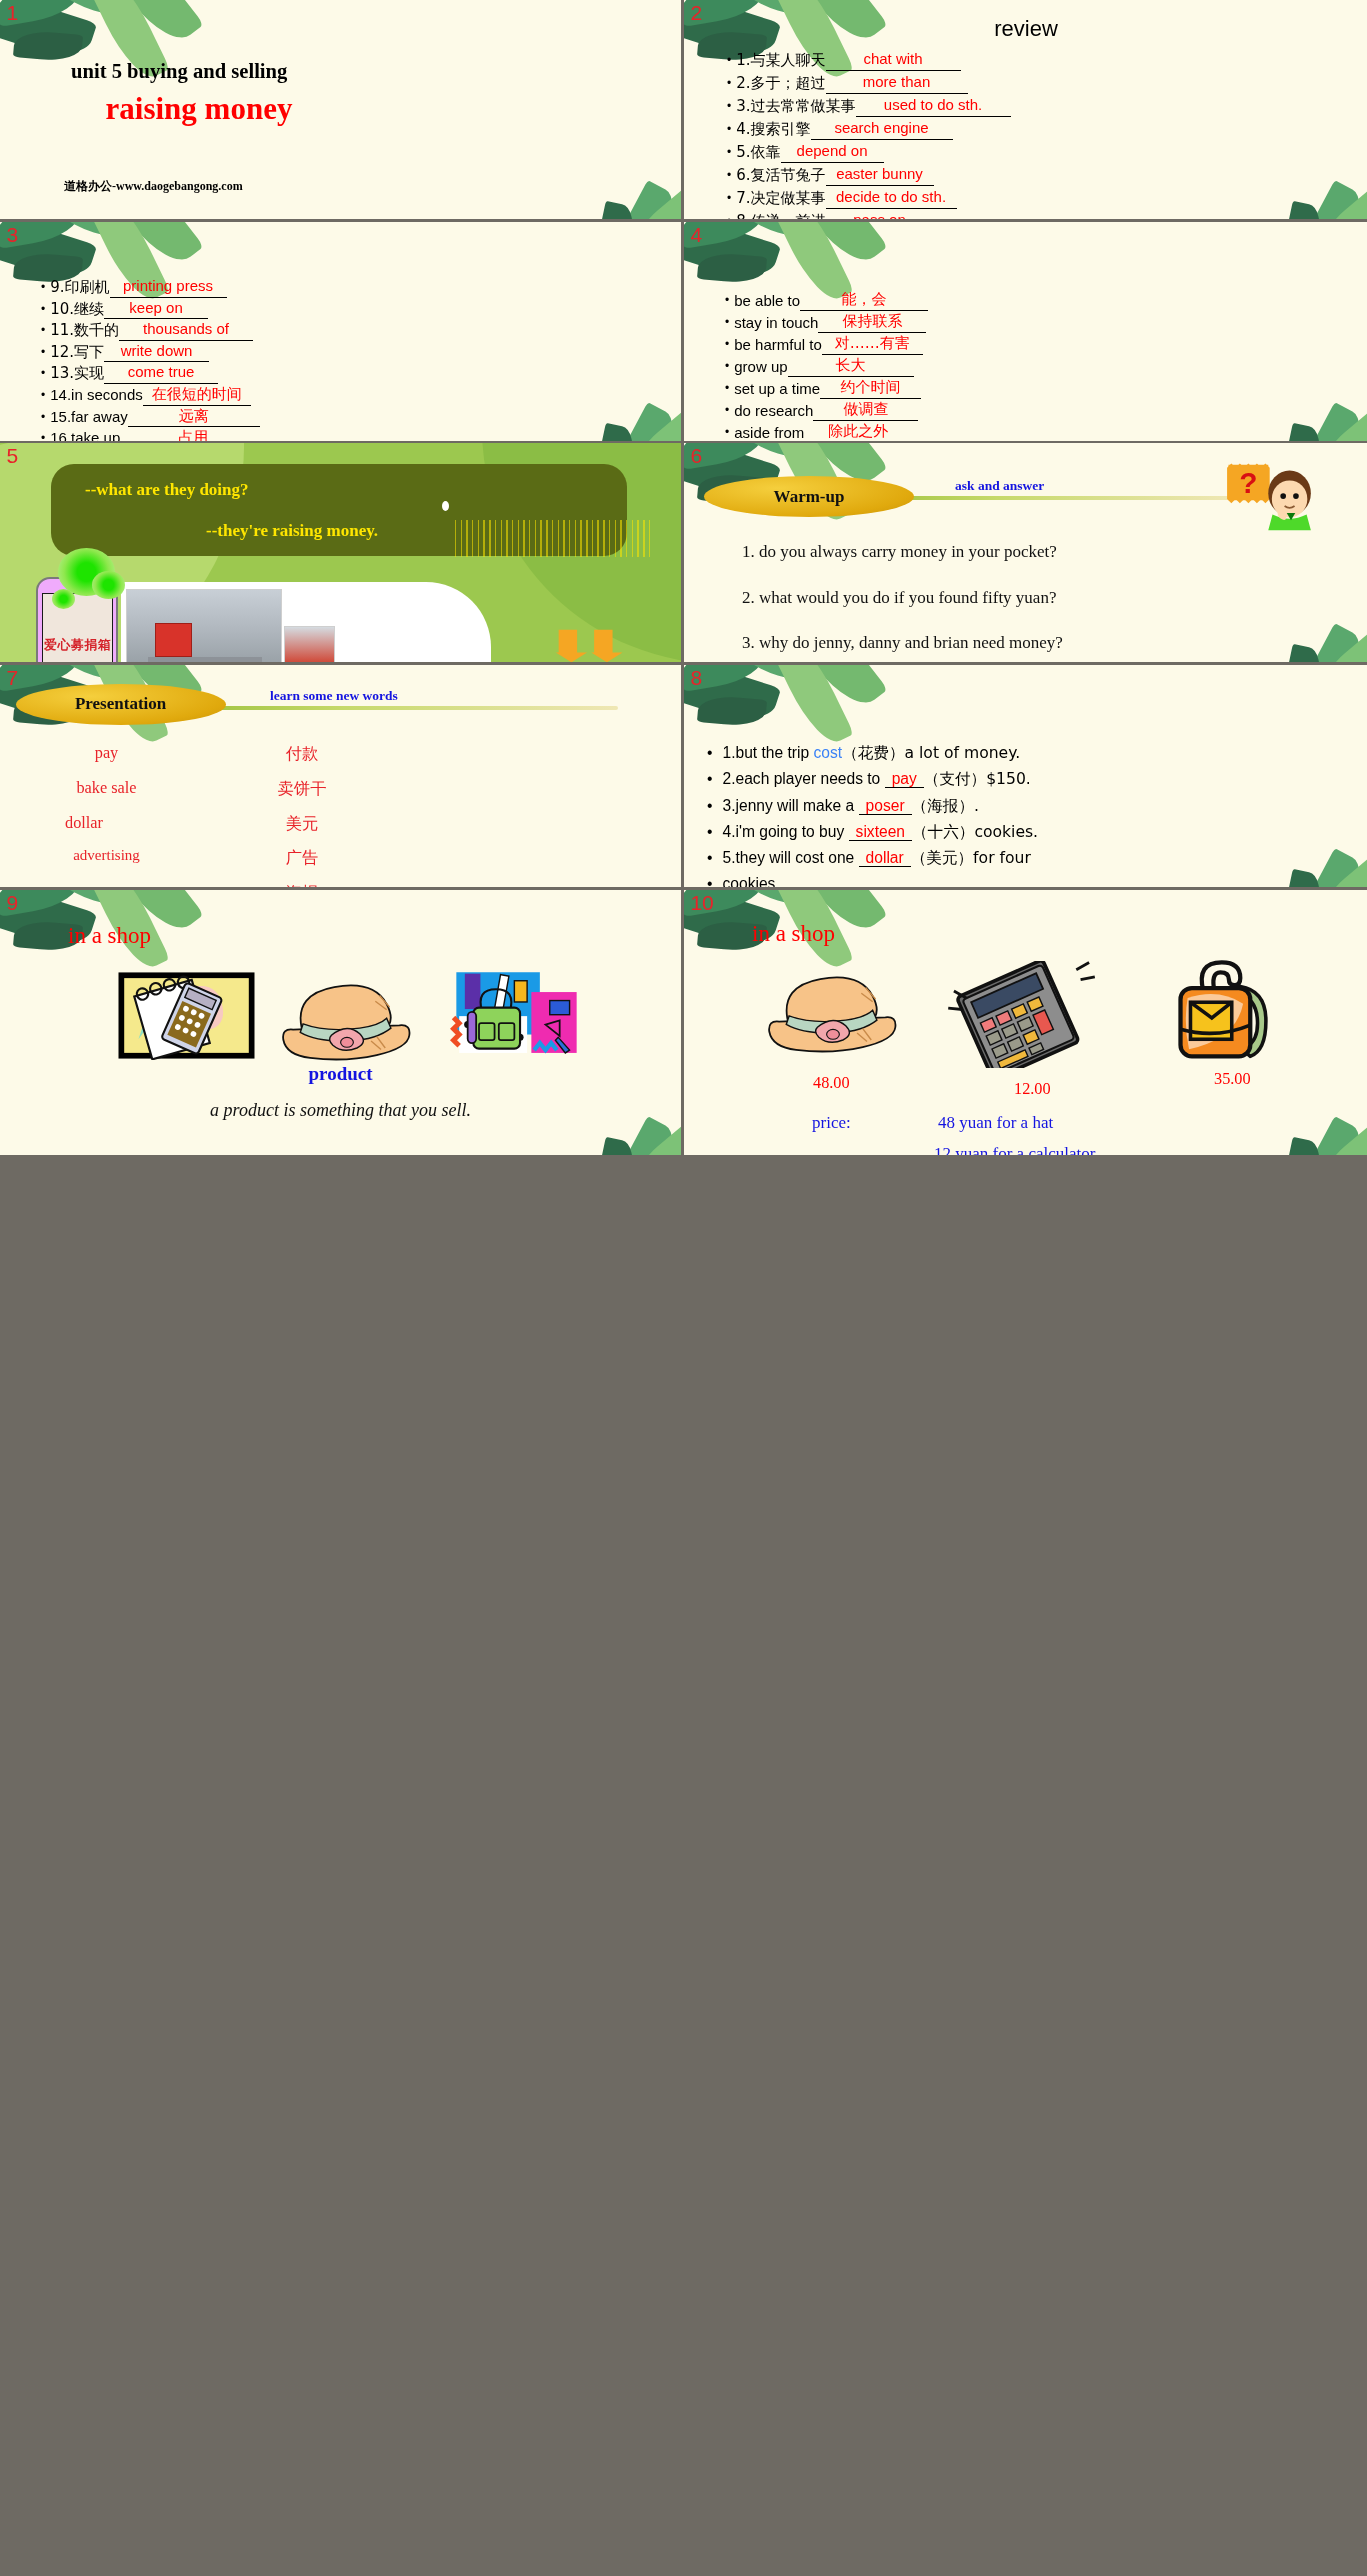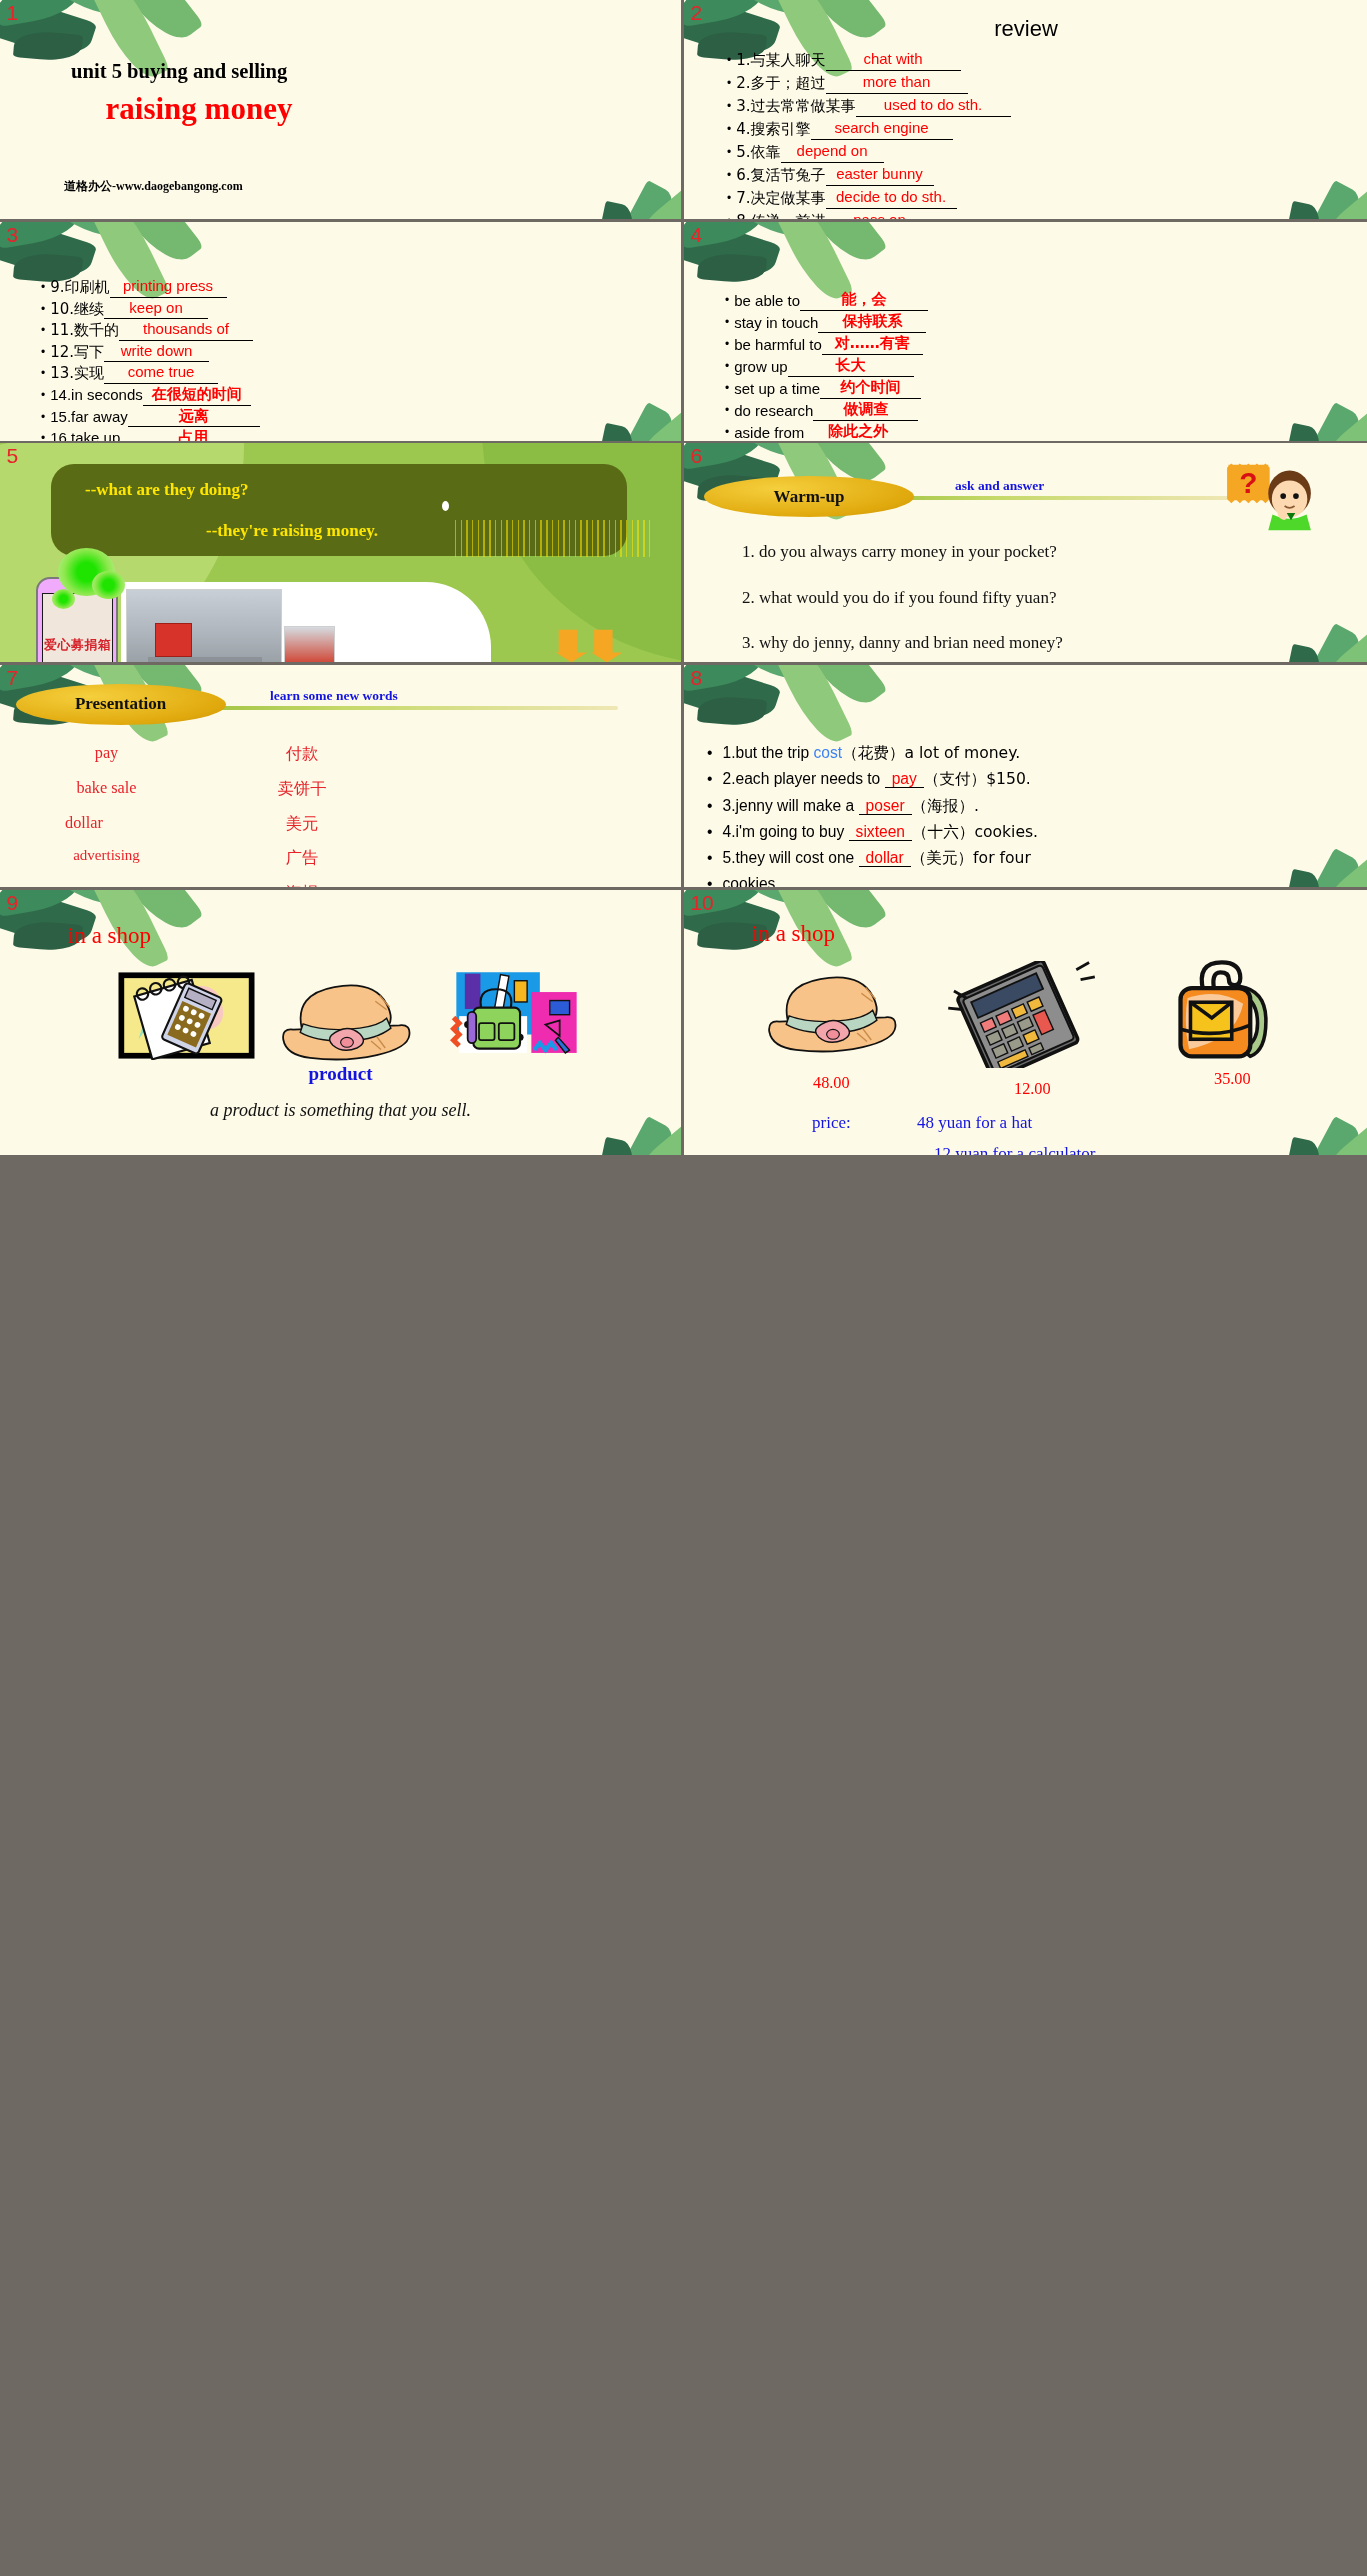--- a/index.html
+++ b/index.html
@@ -92,21 +92,21 @@
   }
   ul.vocab li:before {
     content:"\2022"; margin-right:5px; font-size:12px; line-height:inherit;
   }
   .cn { font-family: "DejaVu Sans", sans-serif; }
   .ans {
     color:#ff0000; border-bottom:1.1px solid #000;
     text-align:center; display:inline-block;
     font-family:"Liberation Sans", sans-serif;
   }
-  .ans.cnans { font-family:"DejaVu Sans", sans-serif;font-weight:bold; }
+  .ans.cnans { font-family:"DejaVu Sans", sans-serif; }
 
   
   .s5-bg { position:absolute; inset:0; background:#9cc84f; z-index:2; }
   .s5-swoosh1 { position:absolute; left:-28px; top:-21px; width:298px; height:270px; background:#b6d96d; border-radius:0 0 100% 0; transform:rotate(-12deg); z-index:3;}
   .s5-swoosh2 { position:absolute; right:-43px; top:-14px; width:242px; height:235px; background:#8bbd45; border-radius:0 0 0 100%; z-index:3;}
   .s5-banner {
     position:absolute; left:51px; top:21px; width:576px; height:92px;
     background:#5a6b15; border-radius:23px; z-index:6;
   }
   .s5-q {
@@ -701,19 +701,19 @@
         <path d="M40 62 l30 22 l28 -22" fill="none" stroke="#111" stroke-width="5"></path>
         <path d="M26 100 q50 14 98 -6" fill="none" stroke="#111" stroke-width="5"></path>
       </svg>
     </div>
 
     <div class="price-num" style="left:129px;top:183px;">48.00</div>
     <div class="price-num" style="left:330px;top:189px;">12.00</div>
     <div class="price-num" style="left:530px;top:179px;">35.00</div>
 
     <div class="price-line" style="left:128px;top:223px;">price:</div>
-    <div class="price-line" style="left:233px;top:223px;font-family:Liberation Serif, serif;">48 yuan for a hat</div>
+    <div class="price-line" style="left:254px;top:223px;font-family:Liberation Serif, serif;">48 yuan for a hat</div>
     <div class="price-line" style="left:250px;top:254px;">12 yuan for a calculator</div>
 
   </div>
 
 </div>
 
 
 </body></html>

